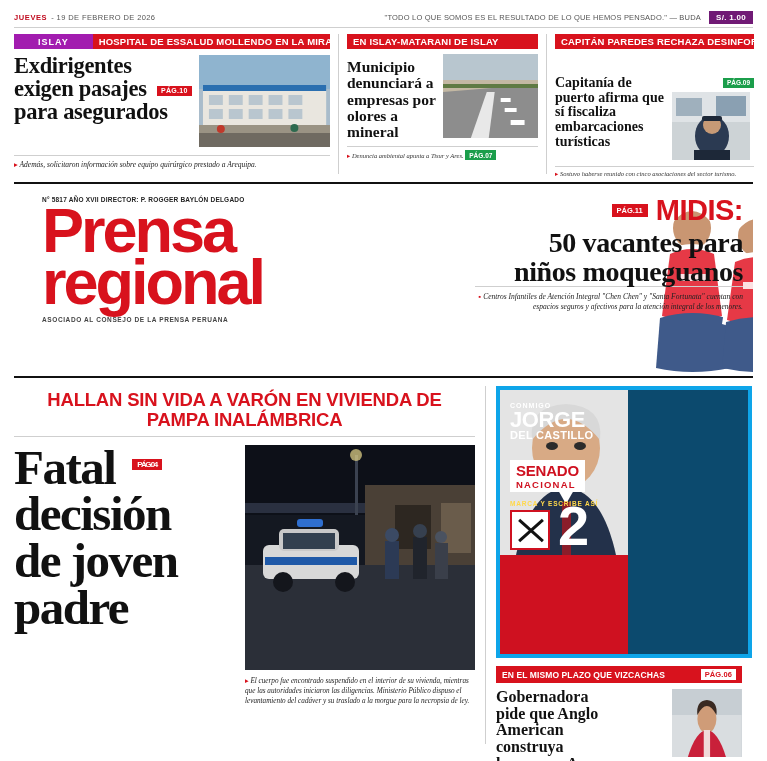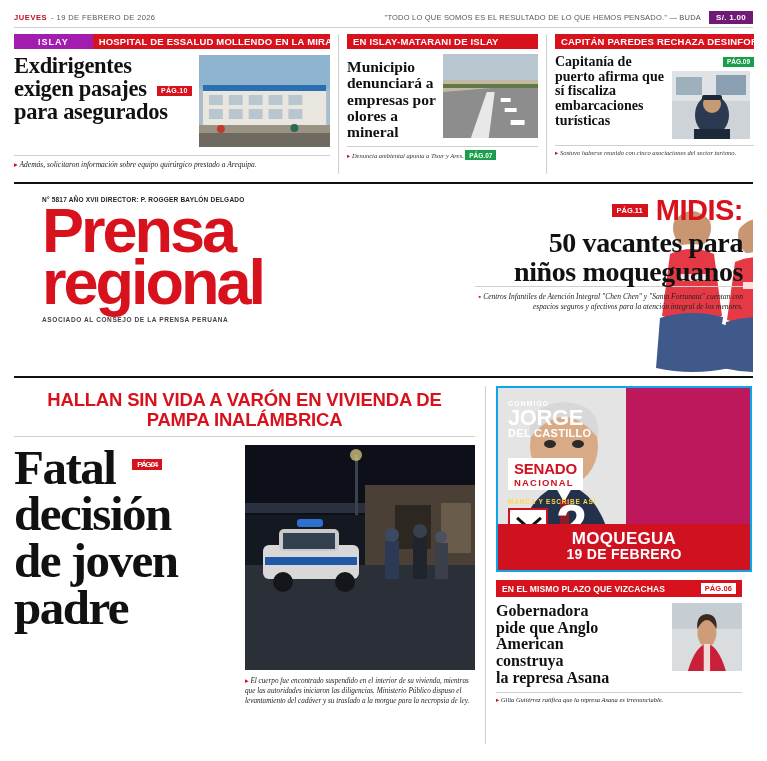--- a/index.html
+++ b/index.html
@@ -82,21 +82,21 @@
   .sub-note .tri { color: #d8121d; font-style: normal; }
   .c1-photo { width: 132px; height: 92px; }
 
   .c2-head, .c3-head {
     font-family: "Liberation Serif", serif; font-weight: bold;
     font-size: 15.5px; line-height: 1.05; color: #111; margin-top: 5px;
   }
   .c2-body { display: flex; margin-top: 5px; }
   .c2-text { width: 96px; padding-right: 5px; }
   .c2-photo { width: 96px; height: 84px; }
-  .c3-body { display: flex; margin-top: 1px; }
+  .c3-body { display: flex; margin-top: 22px; }
   .c3-text { width: 118px; padding-right: 5px; }
   .c3-photo { width: 78px; height: 68px; }
   .c3-head { font-size: 14px; }
   .foot-note {
     margin-top: 6px; font-size: 6.5px; color: #333; font-style: italic;
     font-family: "Liberation Serif", serif;
     border-top: 1px solid #cfcfcf; padding-top: 3px;
   }
   .foot-note .tri { color: #d8121d; font-style: normal; }
   .pag-inline {
@@ -183,23 +183,23 @@
   .lower-photo-col { width: 230px; }
   .lower-photo { width: 230px; height: 225px; }
   .lower-caption {
     margin-top: 6px; font-size: 7.2px; line-height: 1.4; color: #222;
     font-style: italic; font-family: "Liberation Serif", serif;
   }
   .lower-caption .tri { color: #d8121d; font-style: normal; }
 
   
   .ad {
-    width: 256px; height: 186px; position: relative;
-    background: #be185d; overflow: hidden;
-    border: 2px solid #0ea5e9;
+    width: 256px; height: 272px; position: relative;
+    background: #0c4a6e; overflow: hidden;
+    border: 4px solid #0ea5e9;
   }
   .ad-red-left {
     position: absolute; left: 0; top: 0; width: 128px; height: 100%;
     background: #cf1120;
   }
   .ad-conmigo {
     position: absolute; left: 10px; top: 12px; color: #fff;
     font-size: 7px; font-weight: bold; letter-spacing: 1px;
   }
   .ad-name {
@@ -513,24 +513,20 @@
           <span>JORGE</span>
           <small>DEL CASTILLO</small>
         </div>
         <div class="ad-senado">
           <span>SENADO</span>
           <small>NACIONAL</small>
         </div>
         <div class="ad-marca">MARCA Y ESCRIBE ASÍ</div>
         <div class="ad-box"></div>
         <div class="ad-number">2</div>
-        <div class="ad-bottom">
-          <div class="l1">MOQUEGUA</div>
-          <div class="l2">19 DE FEBRERO</div>
-        </div>
       </div>
 
       <div>
         <div class="br-bar">
           <span>EN EL MISMO PLAZO QUE VIZCACHAS</span>
           <span class="pg">PÁG.06</span>
         </div>
         <div class="br-body">
           <div class="br-text">
             <div class="br-head">

